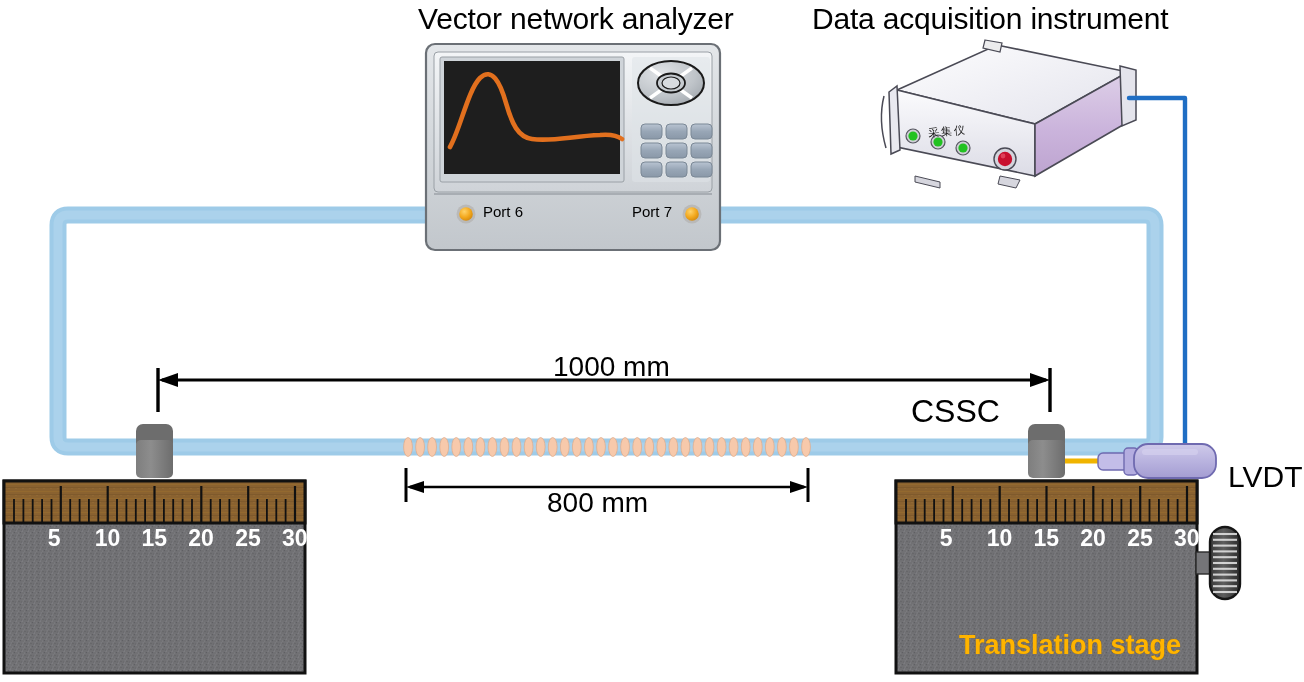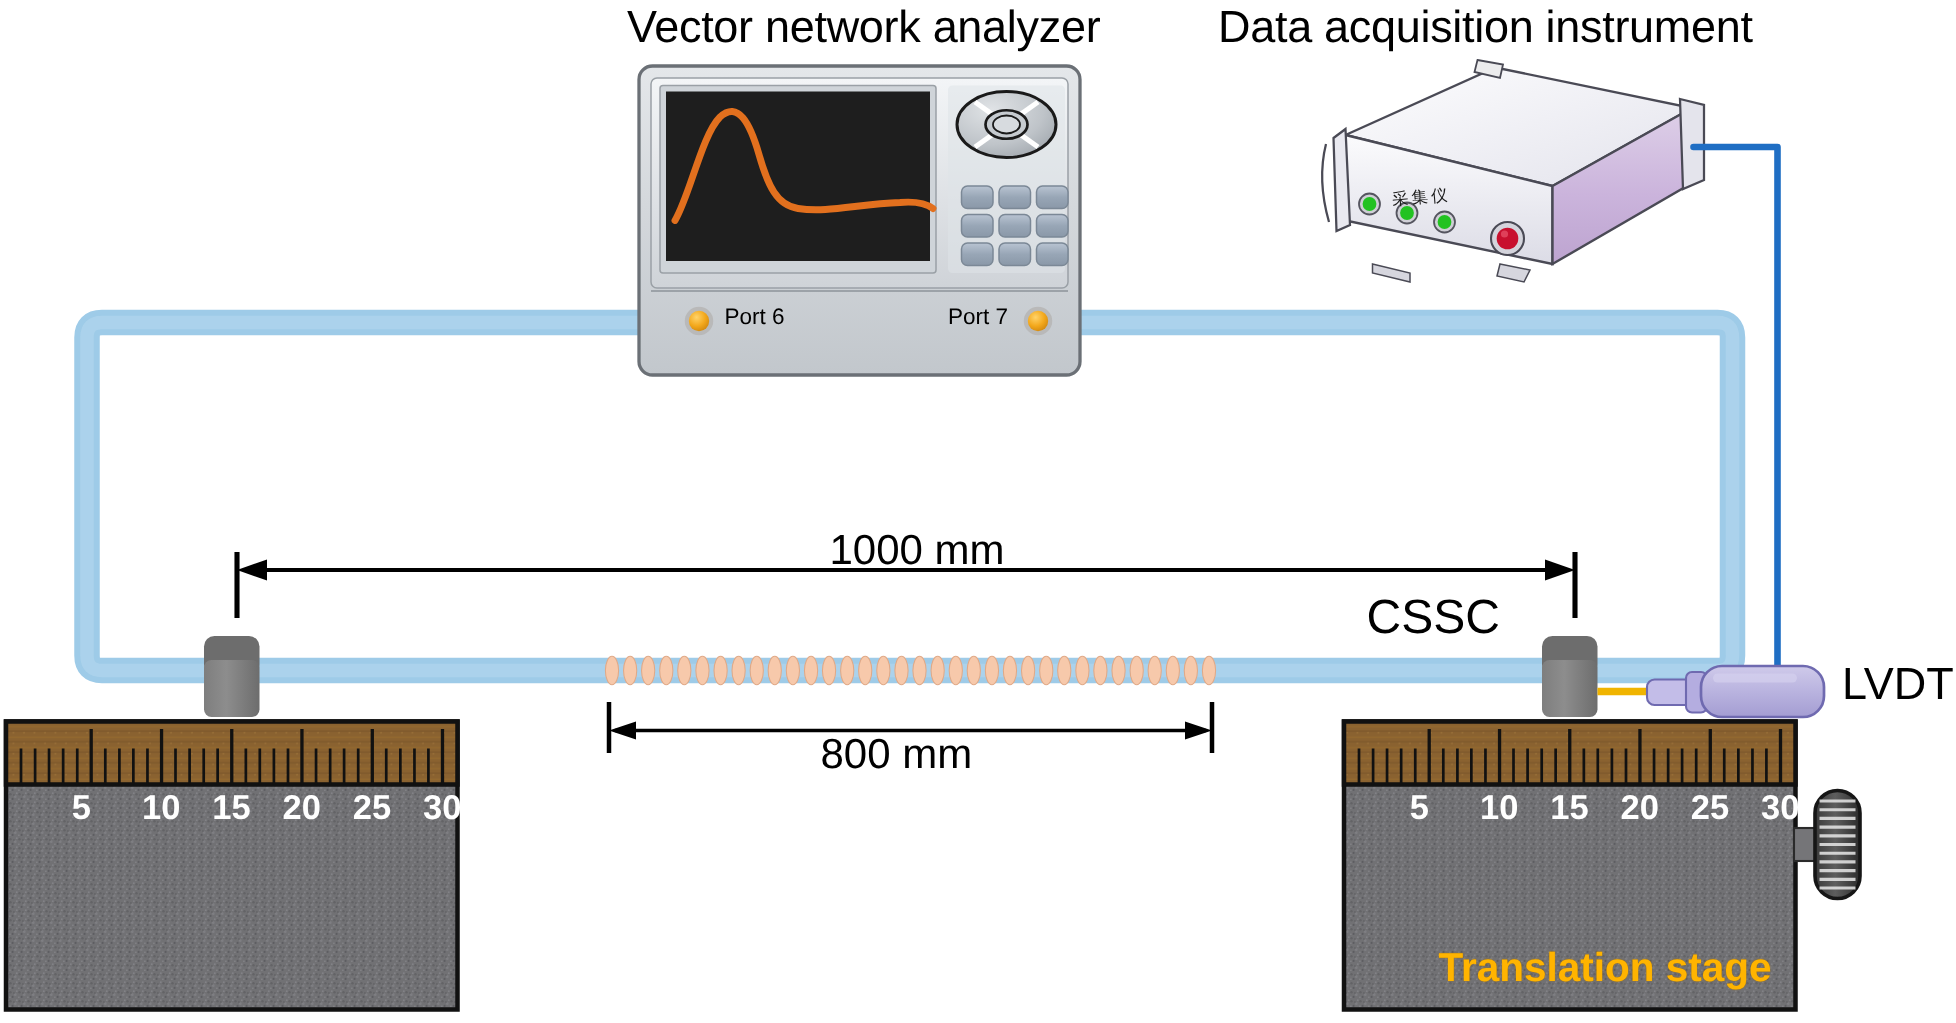--- a/index.html
+++ b/index.html
@@ -36,21 +36,21 @@
   #title-daq {
     left: 812px; top: 2px;
     font-size: 30px;
     letter-spacing: -0.2px;
   }
   #lbl-port1 { left: 483px; top: 203px; font-size: 15px; }
   #lbl-port2 { left: 632px; top: 203px; font-size: 15px; }
   #lbl-1000 { left: 553px; top: 339px; font-size: 28px; margin-top: 12px; }
   #lbl-800  { left: 547px; top: 487px; font-size: 28px; }
   #lbl-cssc { left: 911px; top: 393px; font-size: 32px; }
-  #lbl-lvdt { left: 1228px; top: 440px; font-size: 30px; }
+  #lbl-lvdt { left: 1228px; top: 460px; font-size: 30px; }
   #lbl-daqcn {
     left: 928px; top: 124px;
     font-size: 11px;
     letter-spacing: 2px;
     color: #1a1a1a;
     transform: rotate(-5deg);
     font-family: "DejaVu Sans", sans-serif;
   }
   .platform-name {
     position: absolute;

